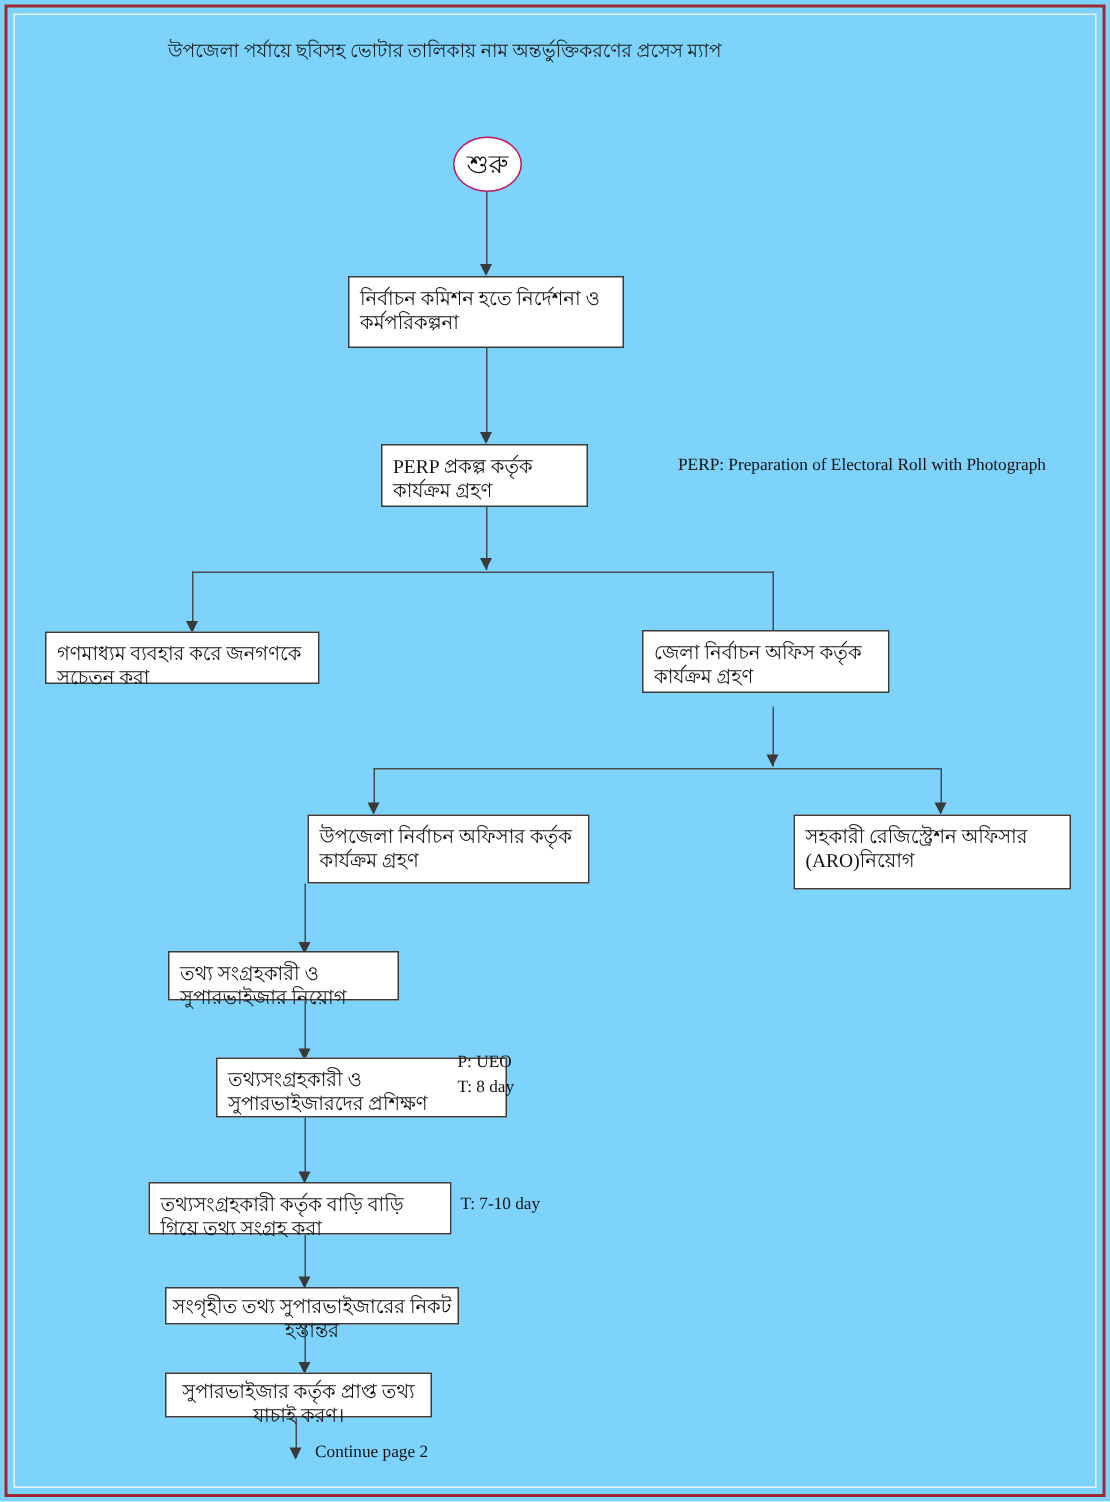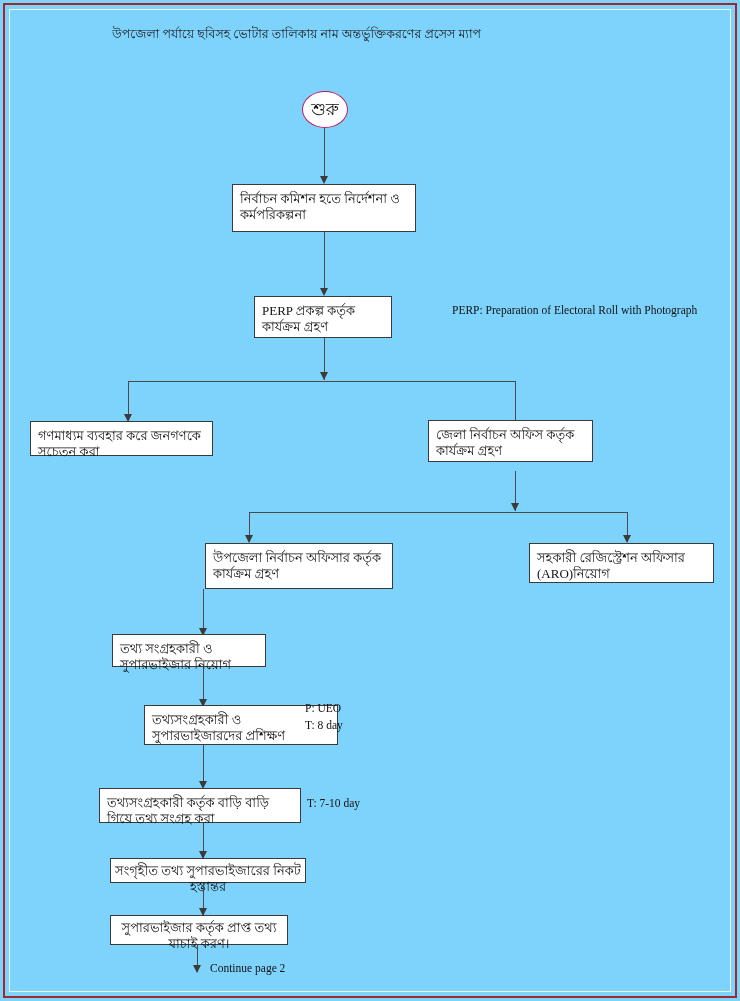--- a/index.html
+++ b/index.html
@@ -176,21 +176,21 @@
     <div class="arrowhead" style="left:511px; top:503px;"></div>
 
     <div class="hline" style="left:249px; top:512px; width:378px;"></div>
     <div class="vline" style="left:249px; top:512px; height:30px;"></div>
     <div class="arrowhead" style="left:245px; top:535px;"></div>
     <div class="vline" style="left:627px; top:512px; height:30px;"></div>
     <div class="arrowhead" style="left:623px; top:535px;"></div>
 
     <div class="node" style="left:158px; top:543px; width:188px; height:46px;margin-left:47px;">উপজেলা নির্বাচন অফিসার কর্তৃক কার্যক্রম গ্রহণ</div>
 
-    <div class="node" style="left:529px; top:543px; width:185px; height:40px;">সহকারী রেজিস্ট্রেশন অফিসার (ARO)নিয়োগ</div>
+    <div class="node" style="left:529px; top:543px; width:185px; height:50px;">সহকারী রেজিস্ট্রেশন অফিসার (ARO)নিয়োগ</div>
 
     <div class="vline" style="left:203px; top:589px; height:45px;"></div>
     <div class="arrowhead" style="left:199px; top:628px;"></div>
 
     <div class="node" style="left:112px; top:634px; width:154px; height:33px;">তথ্য সংগ্রহকারী ও সুপারভাইজার নিয়োগ</div>
 
     <div class="vline" style="left:203px; top:667px; height:38px;"></div>
     <div class="arrowhead" style="left:199px; top:699px;"></div>
 
     <div class="node" style="left:104px; top:705px; width:194px; height:40px;margin-left:40px;">তথ্যসংগ্রহকারী ও সুপারভাইজারদের প্রশিক্ষণ</div>

